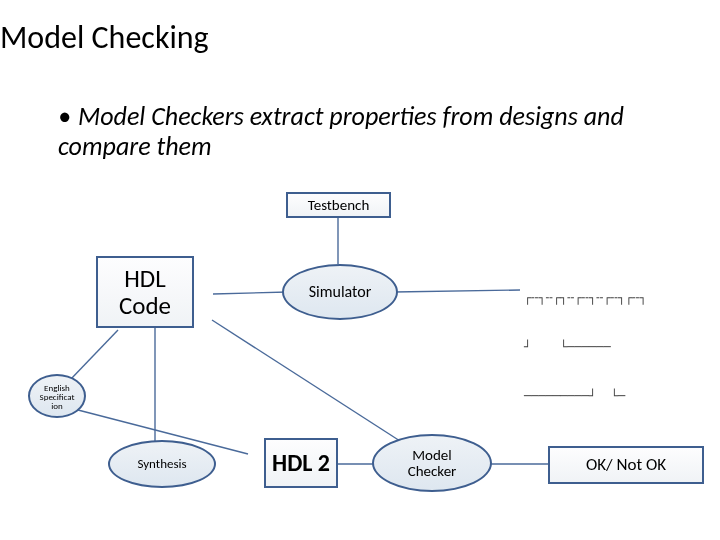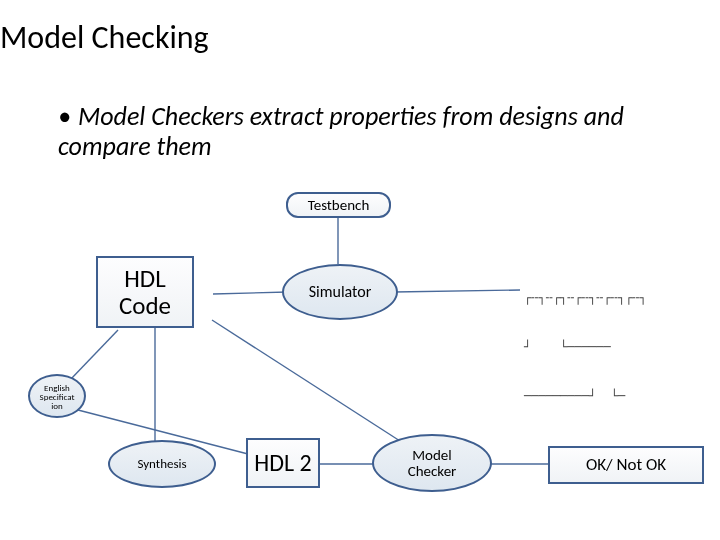--- a/index.html
+++ b/index.html
@@ -49,21 +49,21 @@
   .ellipse {
     border: 2px solid #3e5e8f;
     background: linear-gradient(#eef2f6,#dee7f0);
     border-radius: 50%;
   }
   .plain {
     border: none;
     background: transparent;
     font-size: 24px;
   }
-  .small { font-size: 12px; border-radius: 12px; }
+  .small { font-size: 12px; }
   .xsmall { font-size: 9px; line-height:1.0; }
   svg.wires {
     position: absolute;
     top: 0; left: 0;
     width: 720px; height: 540px;
     pointer-events: none;
   }
   .wave {
     position: absolute;
     font-family: monospace;
@@ -117,18 +117,18 @@
   <div>┘    └──────</div>
   <div>─────────┘  └─</div>
 </div>
 
 <div class="node ellipse xsmall" style="left:28px; top:374px; width:58px; height:44px; white-space:pre;">English
 Specificat
 ion</div>
 
 <div class="node ellipse" style="left:108px; top:440px; width:108px; height:48px; font-size:13px;">Synthesis</div>
 
-<div class="node rect plain" style="left:246px; top:438px; width:74px; height:50px; border:2px solid #3e5e8f; background:linear-gradient(#fdfdfe,#f0f3f6);">HDL 2</div>
+<div class="node rect plain" style="left:264px; top:438px; width:74px; height:50px; border:2px solid #3e5e8f; background:linear-gradient(#fdfdfe,#f0f3f6);font-weight:bold;">HDL 2</div>
 
 <div class="node ellipse" style="left:372px; top:434px; width:120px; height:58px; font-size:15px; white-space:pre;">Model
 Checker</div>
 
 <div class="node rect" style="left:548px; top:446px; width:156px; height:38px; font-size:17px;">OK/ Not OK</div>
 
 </body></html>

